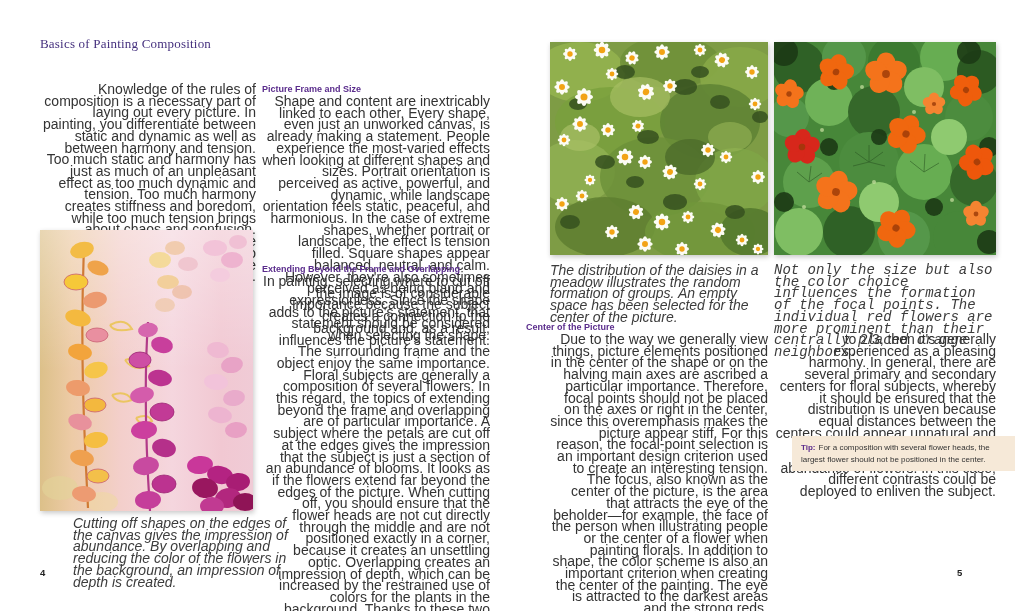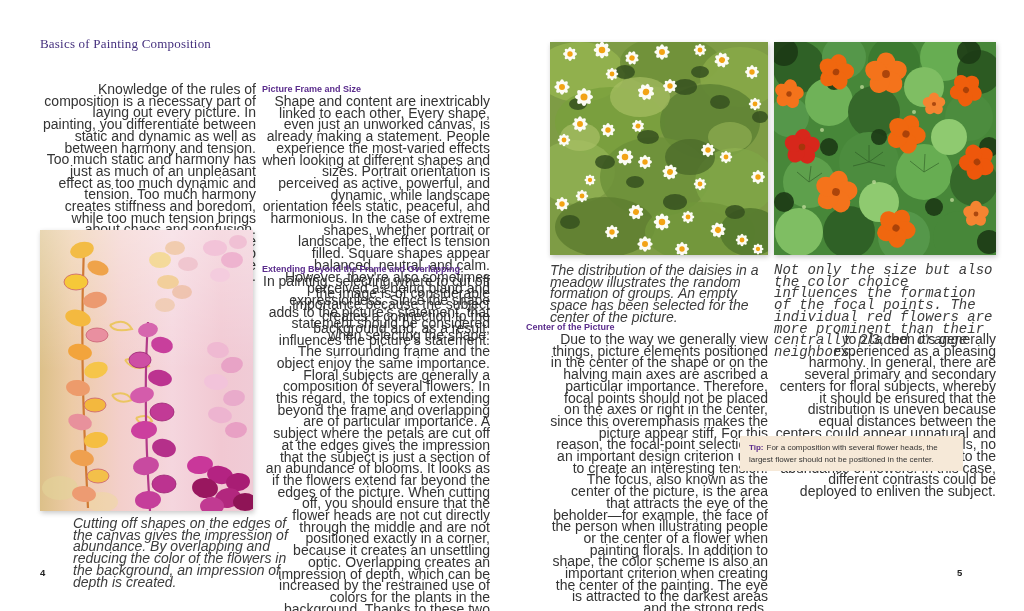--- a/index.html
+++ b/index.html
@@ -303,18 +303,18 @@
     <div class="abs caption" style="left:550px;top:265px;width:218px;">The distribution of the daisies in a meadow illustrates the random formation of groups. An empty space has been selected for the center of the picture.</div>
 
     <div class="abs caption" style="left:774px;top:265px;width:222px;font-family:Liberation Mono, monospace;">Not only the size but also the color choice influences the formation of the focal points. The individual red flowers are more prominent than their centrally placed orange neighbors.</div>
 
     <div class="abs heading" style="left:526px;top:322px;width:218px;">Center of the Picture</div>
     <div class="abs body preline" style="left:550px;top:334px;width:218px;">Due to the way we generally view things, picture elements positioned in the center of the shape or on the halving main axes are ascribed a particular importance. Therefore, focal points should not be placed on the axes or right in the center, since this overemphasis makes the picture appear stiff. For this reason, the focal-point selection is an important design criterion used to create an interesting tension. The focus, also known as the center of the picture, is the area that attracts the eye of the beholder—for example, the face of the person when illustrating people or the center of a flower when painting florals. In addition to shape, the color scheme is also an important criterion when creating the center of the painting. The eye is attracted to the darkest areas and the strong reds.
 If the picture center is configured according to the golden ratio, which is calculated at an approximate ratio of 1/3</div>
 
     <div class="abs body" style="left:774px;top:334px;width:222px;">to 2/3, then it's generally experienced as a pleasing harmony. In general, there are several primary and secondary centers for floral subjects, whereby it should be ensured that the distribution is uneven because equal distances between the centers could appear unnatural and lifeless. For some florals, no specific centers arise due to the abundance of flowers. In this case, different contrasts could be deployed to enliven the subject.</div>
 
-    <div class="abs tipbox" style="left:740px;top:436px;width:206px;"><span class="tiplabel">Tip:</span><span>For a composition with several flower heads, the largest flower should not be positioned in the center.</span></div>
+    <div class="abs tipbox" style="left:792px;top:436px;width:206px;"><span class="tiplabel">Tip:</span><span>For a composition with several flower heads, the largest flower should not be positioned in the center.</span></div>
 
     <div class="abs pagenum" style="left:957px;top:567px;">5</div>
   </div>
 
 </div>
 
 </body></html>

